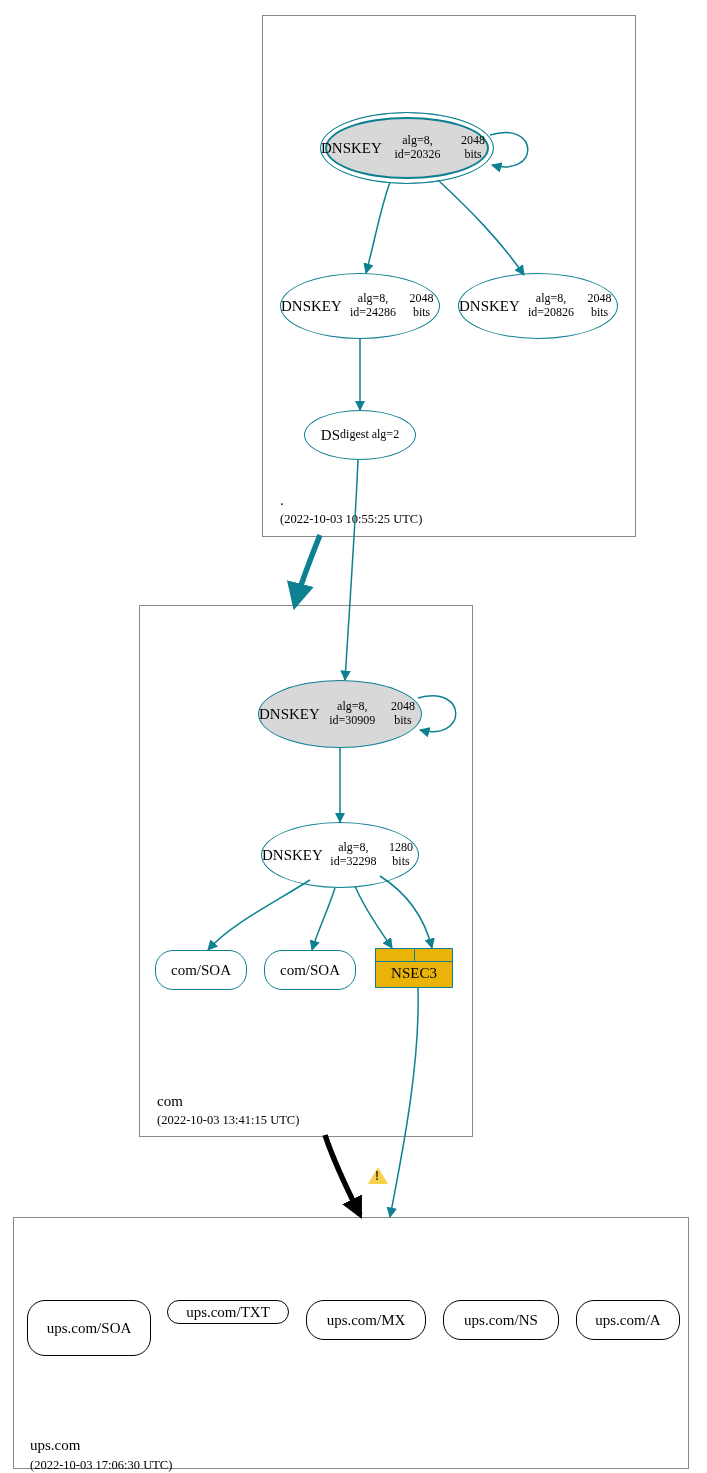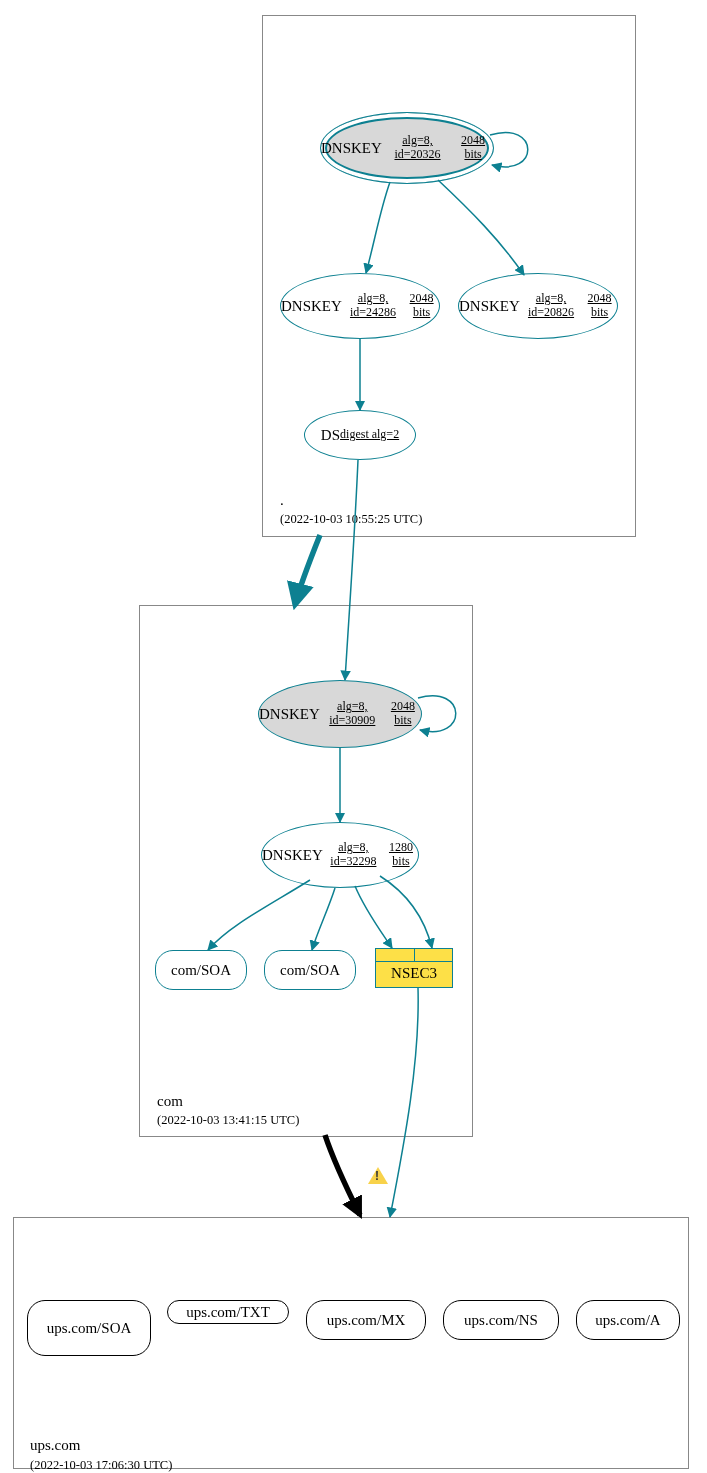--- a/index.html
+++ b/index.html
@@ -39,28 +39,28 @@
     border-radius: 50%;
   }
   .teal-stroke { border: 1.5px solid #0d8091; }
   .black-stroke { border: 1.5px solid #000; }
   .fill-grey { background: #d8d8d8; }
   .fill-white { background: #fff; }
   .double-ring {
     box-shadow: 0 0 0 4px #fff inset, 0 0 0 6px #0d8091 inset;
   }
   .t1 { font-size: 15px; }
-  .t2 { font-size: 12px; line-height: 1.15; text-decoration: underline; }
+  .t2 { font-size: 12px; line-height: 1.15; }
   .roundrect {
     border-radius: 18px;
   }
   .nsec3 {
     position: absolute;
     border: 1.5px solid #0d8091;
-    background: #fde047;
+    background: #eab308;
     box-sizing: border-box;
     padding-left: 35px;
   }
   .nsec3 .inner {
     position: absolute;
     border-top: 1.5px solid #0d8091;
     left: 0; right: 0;
   }
   .nsec3 .div {
     position: absolute;

